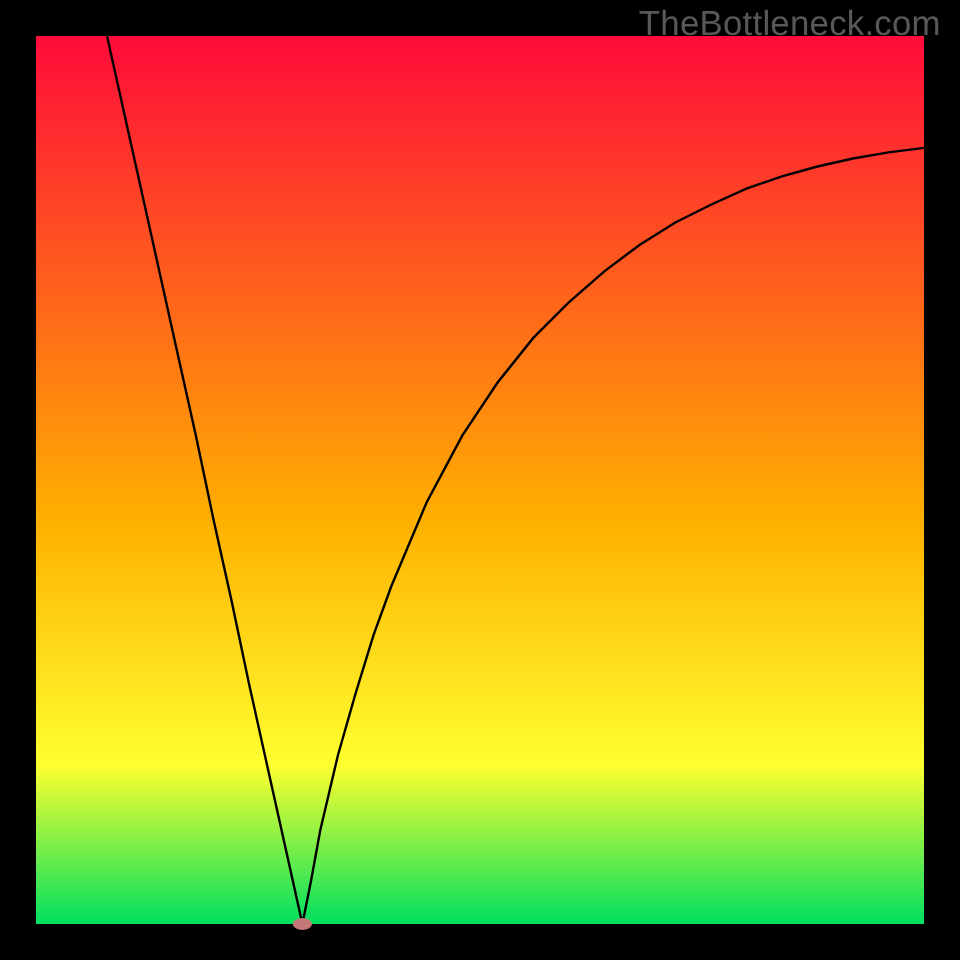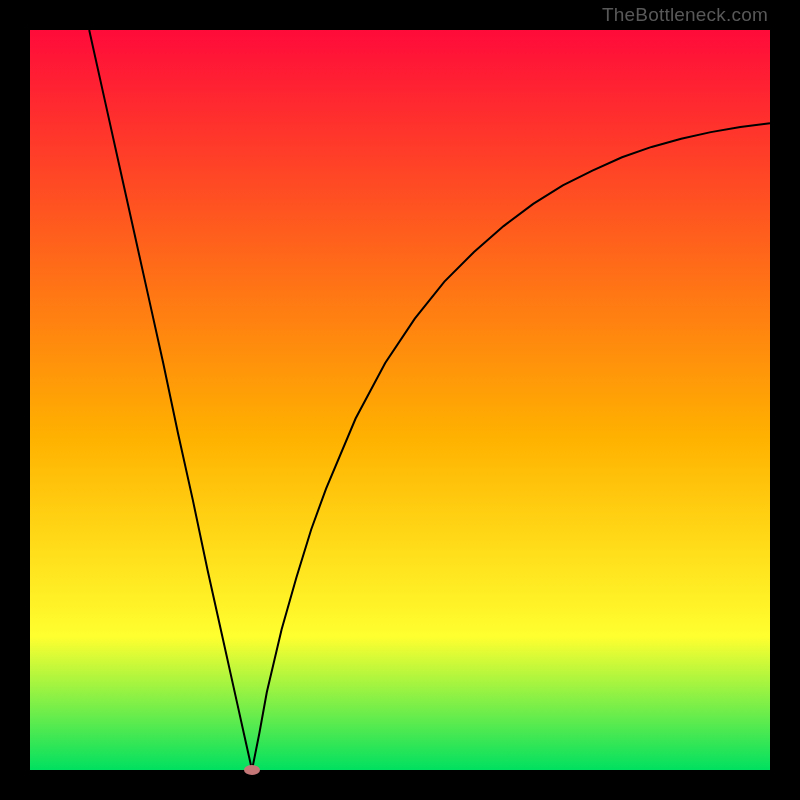--- a/index.html
+++ b/index.html
@@ -12,22 +12,22 @@
     font-family: Arial, Helvetica, sans-serif;
   }
   .chart-wrap {
     position: relative;
     width: 800px;
     height: 800px;
   }
   .watermark {
     position: absolute;
     top: 4px;
-    right: 32px;
-    font-size: 19px;
+    right: 16px;
+    font-size: 29px;
     font-weight: 400;
     color: #585858;
     letter-spacing: 0.2px;
     z-index: 5;
     user-select: none;
   }
   svg {
     display: block;
   }
 </style>

